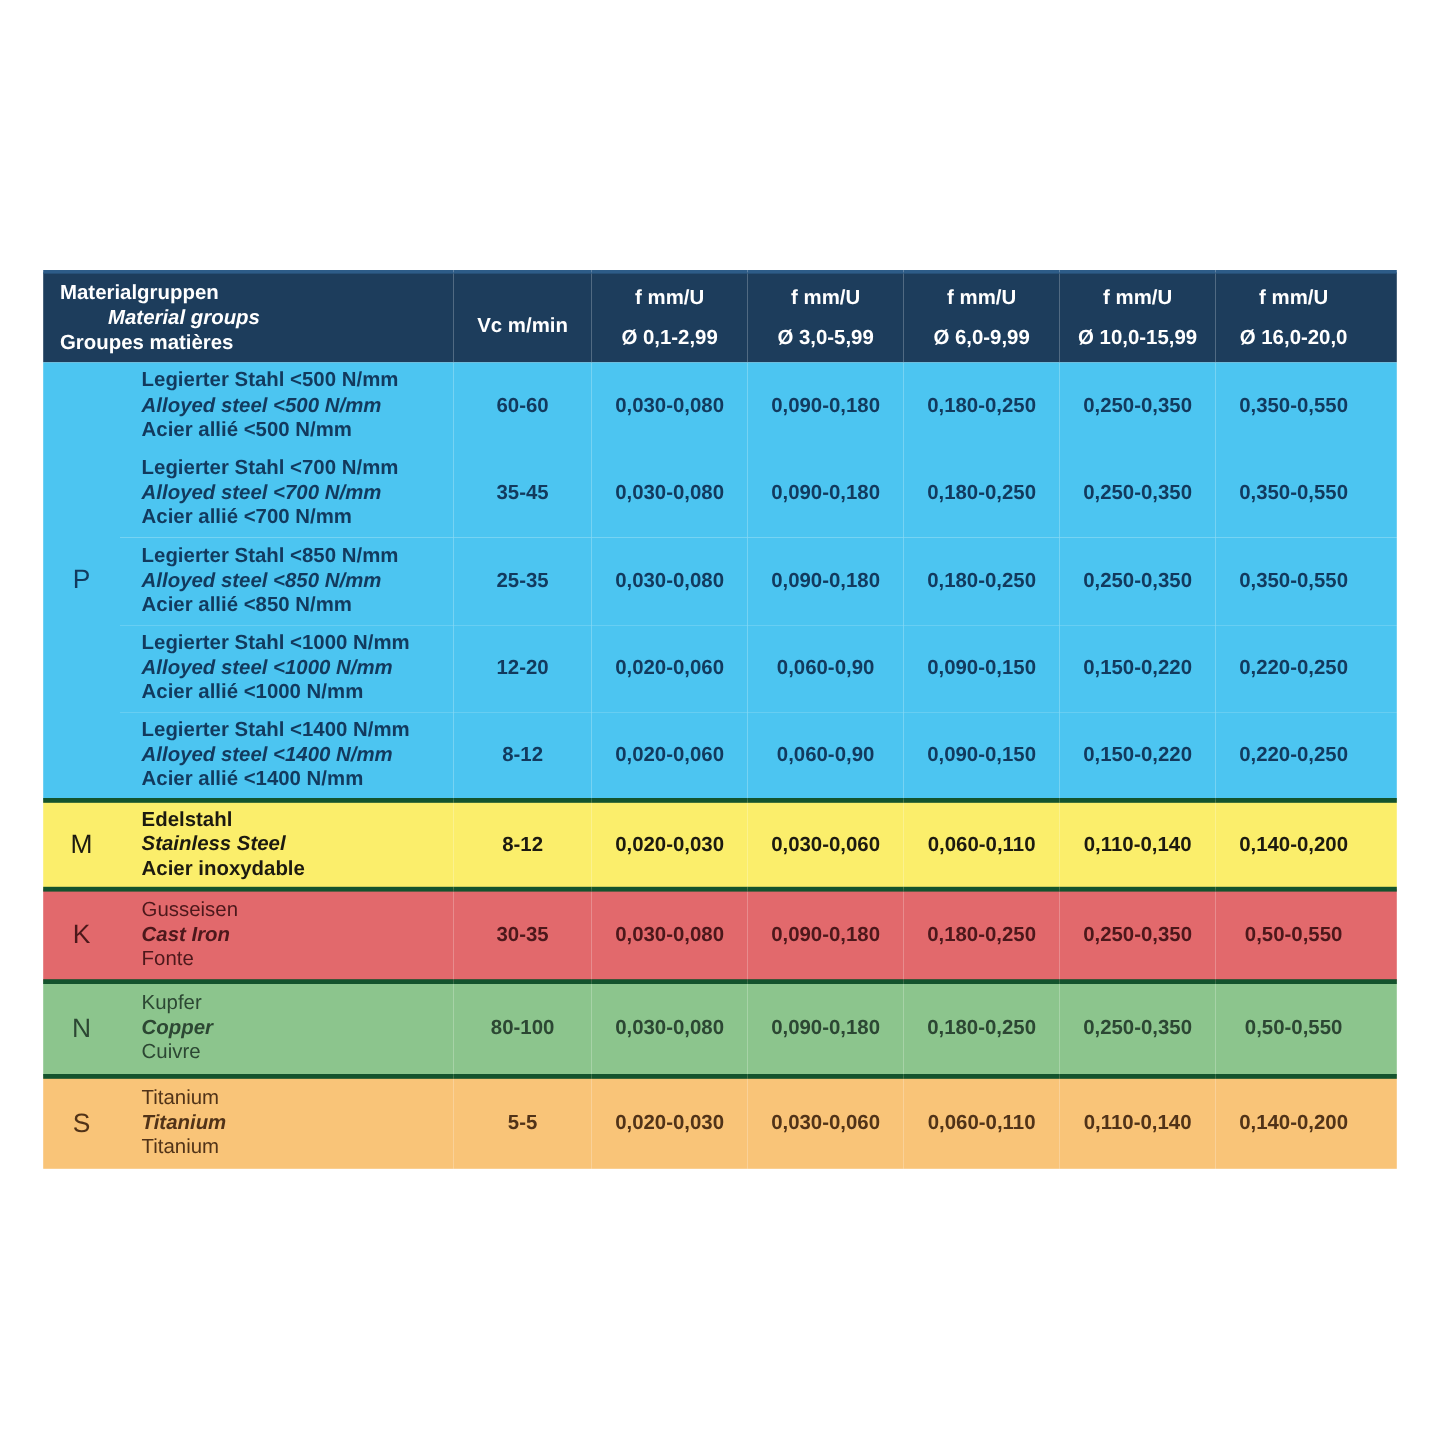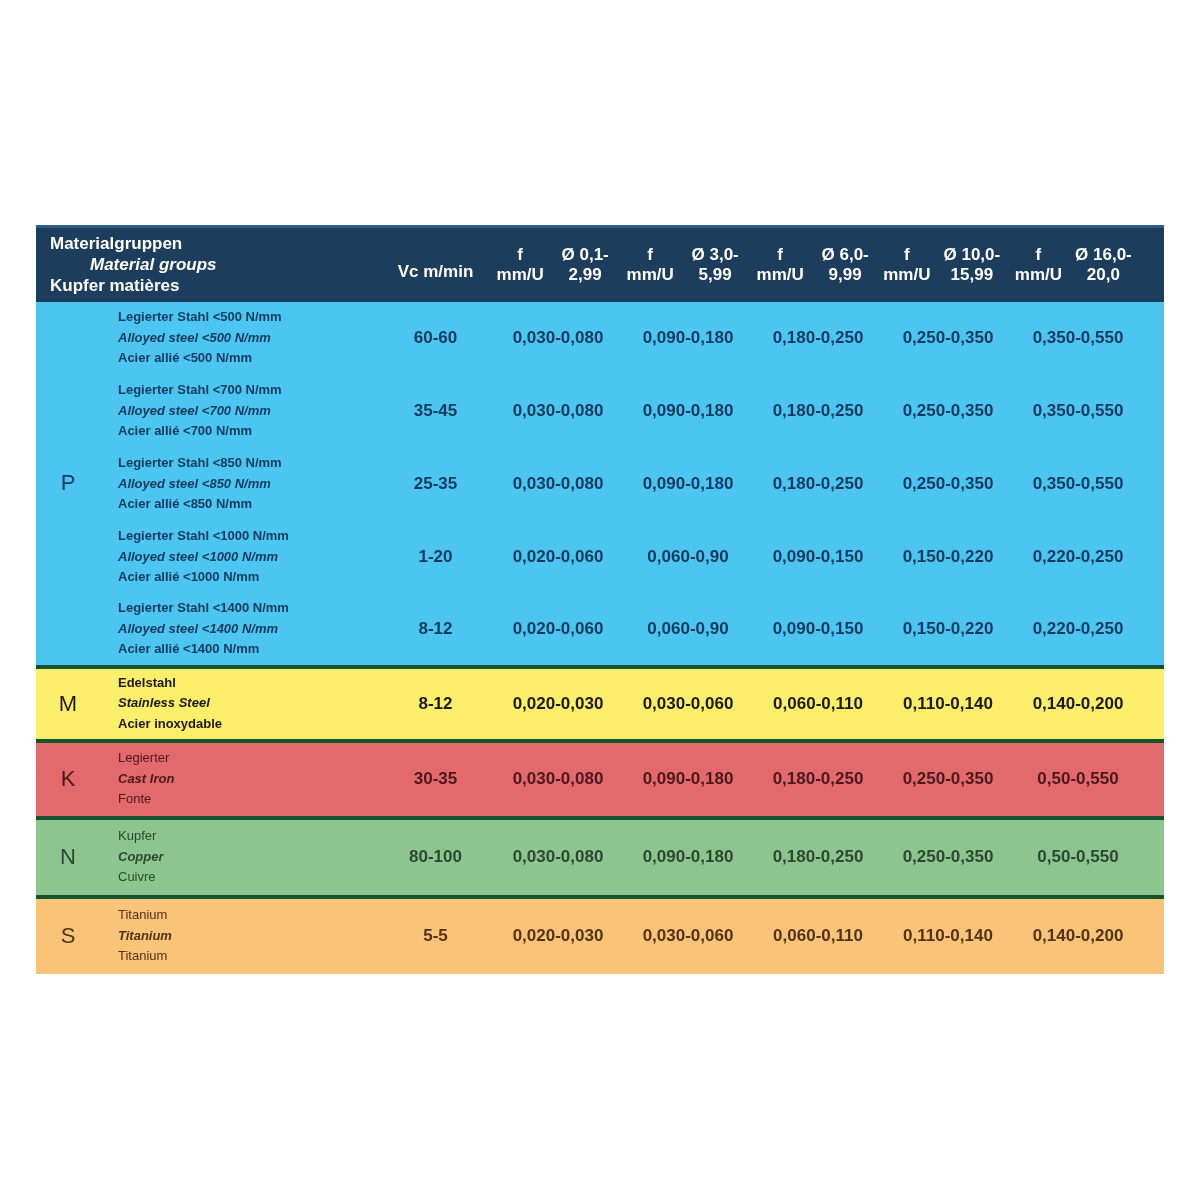--- a/index.html
+++ b/index.html
@@ -14,36 +14,36 @@
   
   thead tr { height:75px; }
   thead th { border-top:3px solid #2d5c88; }
   .th-material { text-align:left; }
   .matwrap { display:flex; flex-direction:column; justify-content:center;
              height:72px; padding-left:14px; }
   .mat-l { font-size:17px; line-height:21px; font-weight:bold; }
   .mat-l.it { font-style:italic;margin-left:40px; }
   .vcwrap { display:flex; height:72px; align-items:flex-end; justify-content:center;
             padding-bottom:19px; font-size:17px; font-weight:bold; }
-  .fwrap { display:flex; flex-direction:row; height:72px; align-items:center;
+  .fwrap { display:flex; flex-direction:column; height:72px; align-items:center;
            justify-content:space-between; padding:9px 0 9px 0;
            font-size:17px; font-weight:bold; }
   .f5 .fwrap { padding-right:21px; }
 
   
   tbody.sec td { border-top:4px solid #14532d; }
   tbody.g-p tr { height:73px; }
   tbody.g-m tr { height:74px; }
   tbody.g-k tr { height:77px; }
   tbody.g-n tr { height:79px; }
   tbody.g-s tr { height:77px; }
 
   td.letter { text-align:center; font-size:22px; font-weight:400; }
   td.names  { padding-left:18px; text-align:left; }
-  .n1,.n2,.n3 { font-size:13px; line-height:20.5px; }
+  .n1,.n2,.n3 { font-size:17px; line-height:20.5px; }
   .n2 { font-weight:bold; font-style:italic; }
   tbody.boldnames .n1, tbody.boldnames .n3 { font-weight:bold; }
   td.vc, td.f { text-align:center; font-size:17px; font-weight:bold; }
   td.f.last { padding-right:21px; }
 </style>
 </head>
 <body>
 
 <div class="stage">
   <table class="ct">
@@ -57,21 +57,21 @@
       <col style="width:130px">
         <col style="width:151px">
     </colgroup>
 
     <thead style="background-color: rgb(29, 61, 92); color: rgb(255, 255, 255);">
       <tr>
         <th class="th-material" colspan="2">
           <div class="matwrap">
             <div class="mat-l">Materialgruppen</div>
             <div class="mat-l it">Material groups</div>
-            <div class="mat-l">Kupfer matières</div>
+            <div class="mat-l">Groupes matières</div>
           </div>
         </th>
         <th>
           <div class="vcwrap">Vc m/min</div>
         </th>
         <th>
           <div class="fwrap">
             <div>f mm/U</div>
             <div>Ø 0,1-2,99</div>
           </div>
@@ -143,21 +143,21 @@
         <td class="f">0,180-0,250</td>
         <td class="f">0,250-0,350</td>
         <td class="f last">0,350-0,550</td>
       </tr>
       <tr>
         <td class="names">
           <div class="n1">Legierter Stahl &lt;1000 N/mm</div>
           <div class="n2">Alloyed steel &lt;1000 N/mm</div>
           <div class="n3">Acier allié &lt;1000 N/mm</div>
         </td>
-        <td class="vc">1-20</td>
+        <td class="vc">12-20</td>
         <td class="f">0,020-0,060</td>
         <td class="f">0,060-0,90</td>
         <td class="f">0,090-0,150</td>
         <td class="f">0,150-0,220</td>
         <td class="f last">0,220-0,250</td>
       </tr>
       <tr>
         <td class="names">
           <div class="n1">Legierter Stahl &lt;1400 N/mm</div>
           <div class="n2">Alloyed steel &lt;1400 N/mm</div>
@@ -186,21 +186,21 @@
         <td class="f">0,060-0,110</td>
         <td class="f">0,110-0,140</td>
         <td class="f last">0,140-0,200</td>
       </tr>
     </tbody>
 
     <tbody class="g-k sec" style="background-color: rgb(226, 105, 108); color: rgb(76, 24, 27);">
       <tr>
         <td class="letter">K</td>
         <td class="names">
-          <div class="n1">Legierter</div>
+          <div class="n1">Gusseisen</div>
           <div class="n2">Cast Iron</div>
           <div class="n3">Fonte</div>
         </td>
         <td class="vc">30-35</td>
         <td class="f">0,030-0,080</td>
         <td class="f">0,090-0,180</td>
         <td class="f">0,180-0,250</td>
         <td class="f">0,250-0,350</td>
         <td class="f last">0,50-0,550</td>
       </tr>

